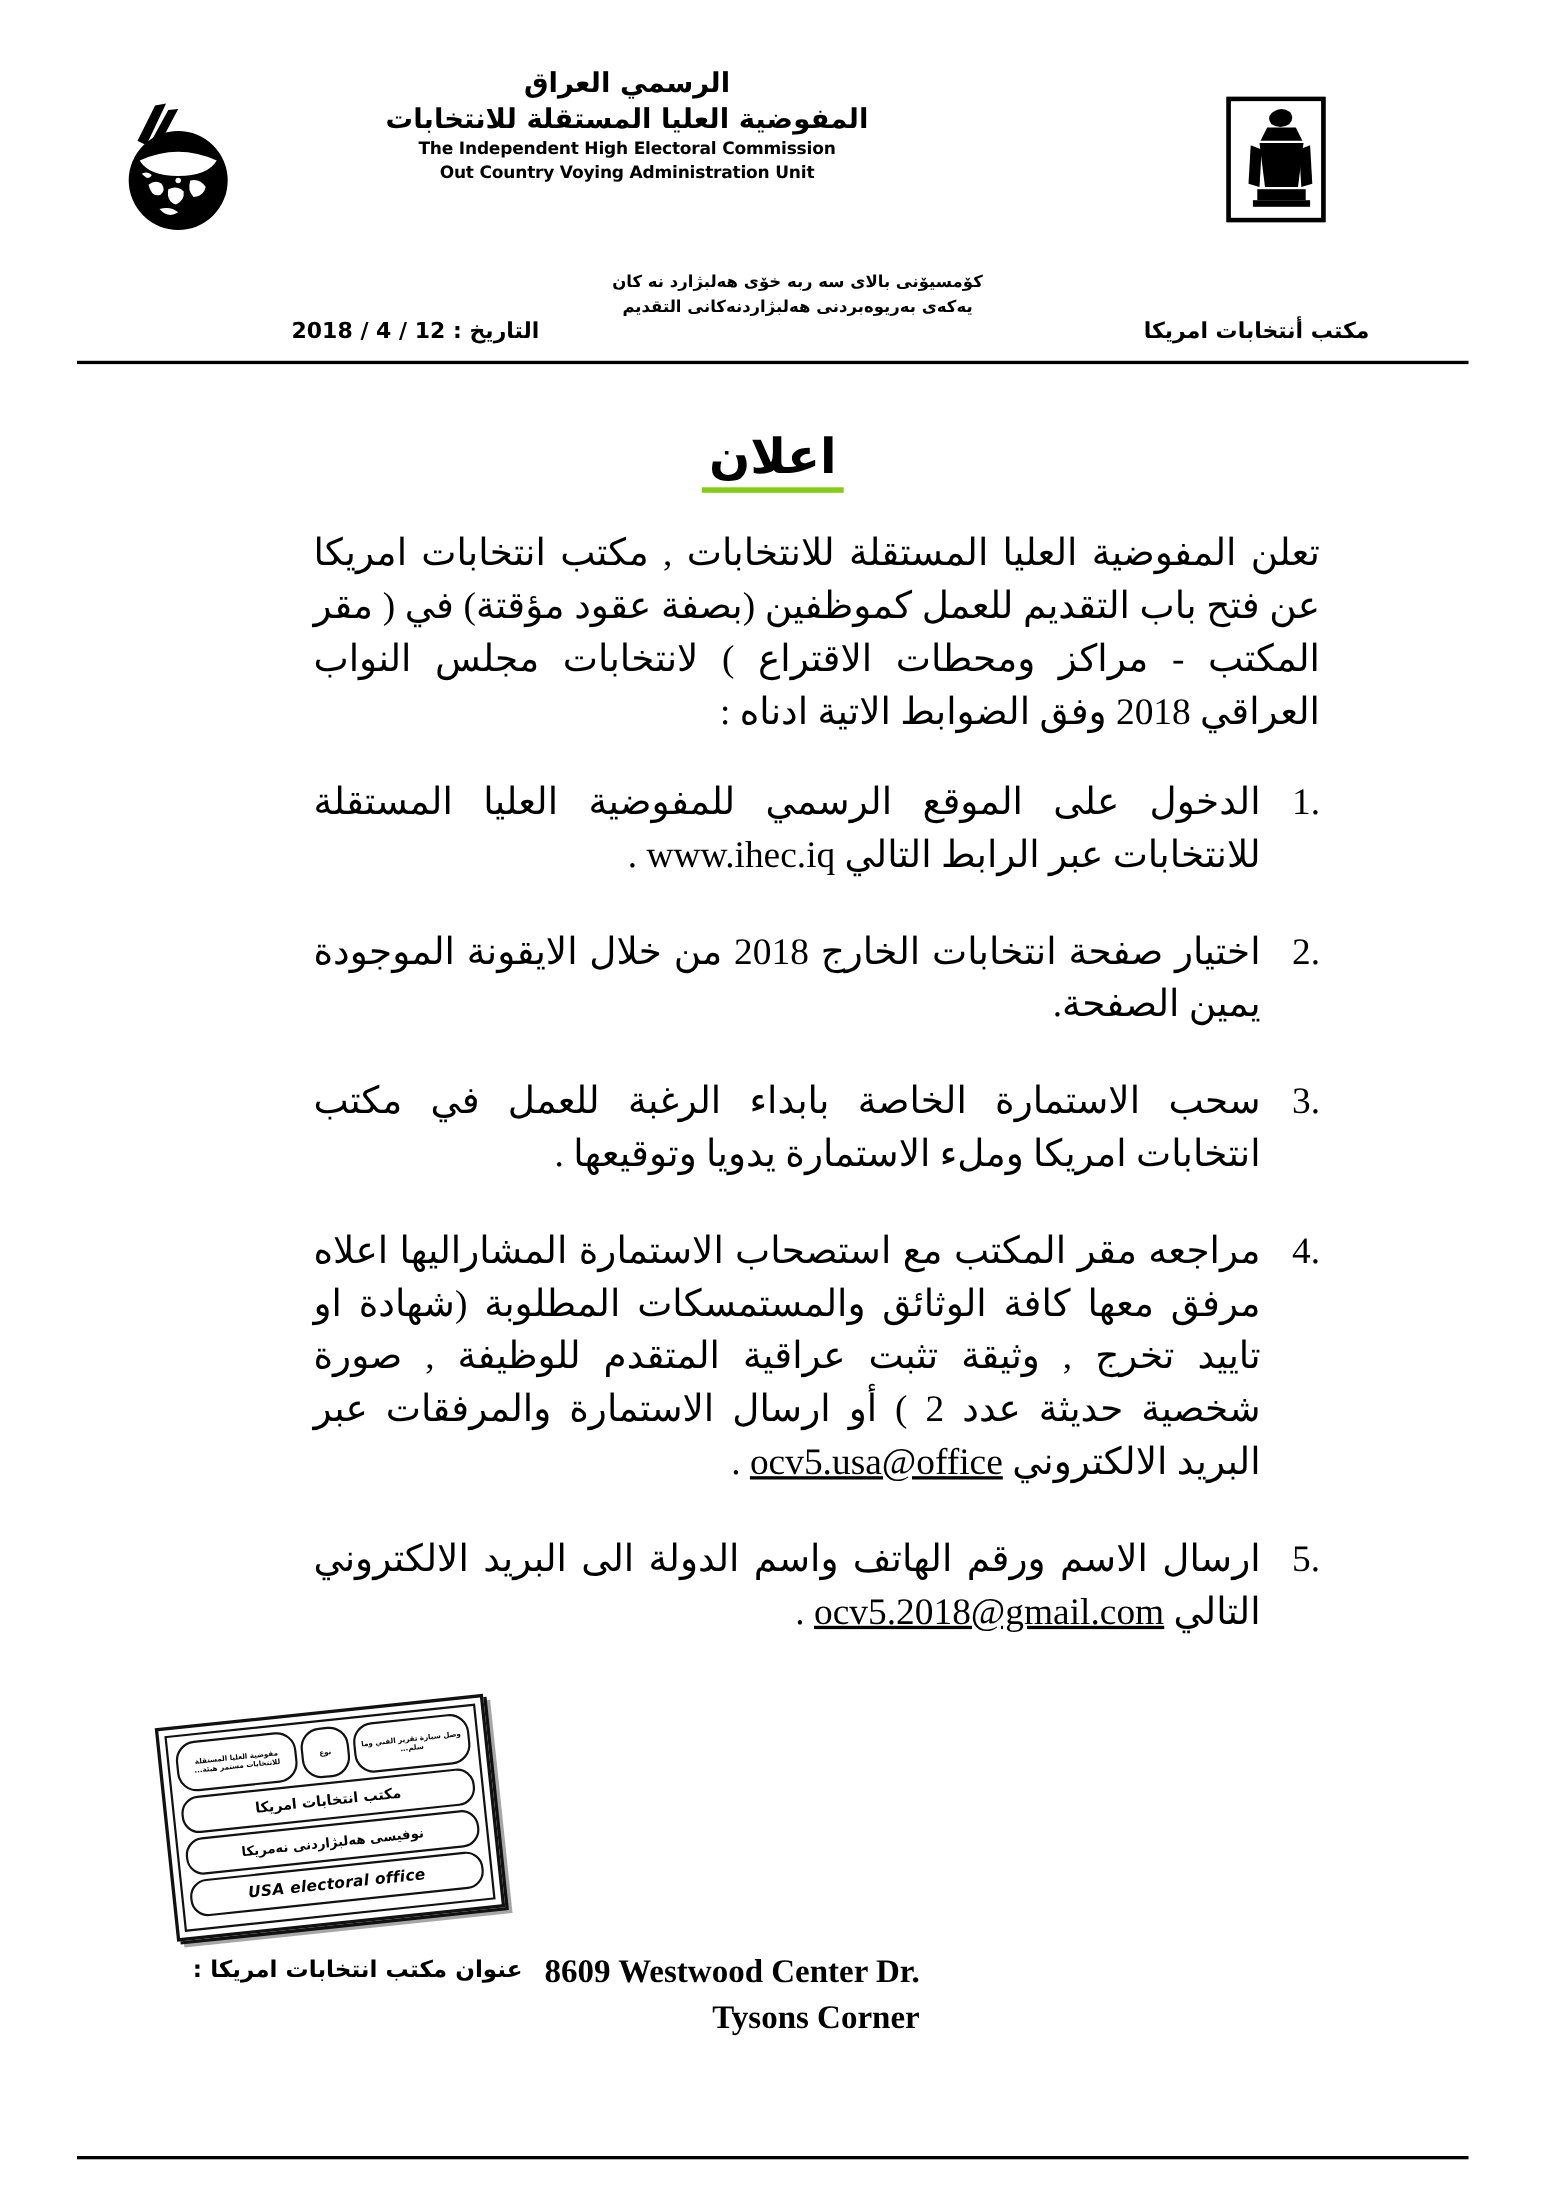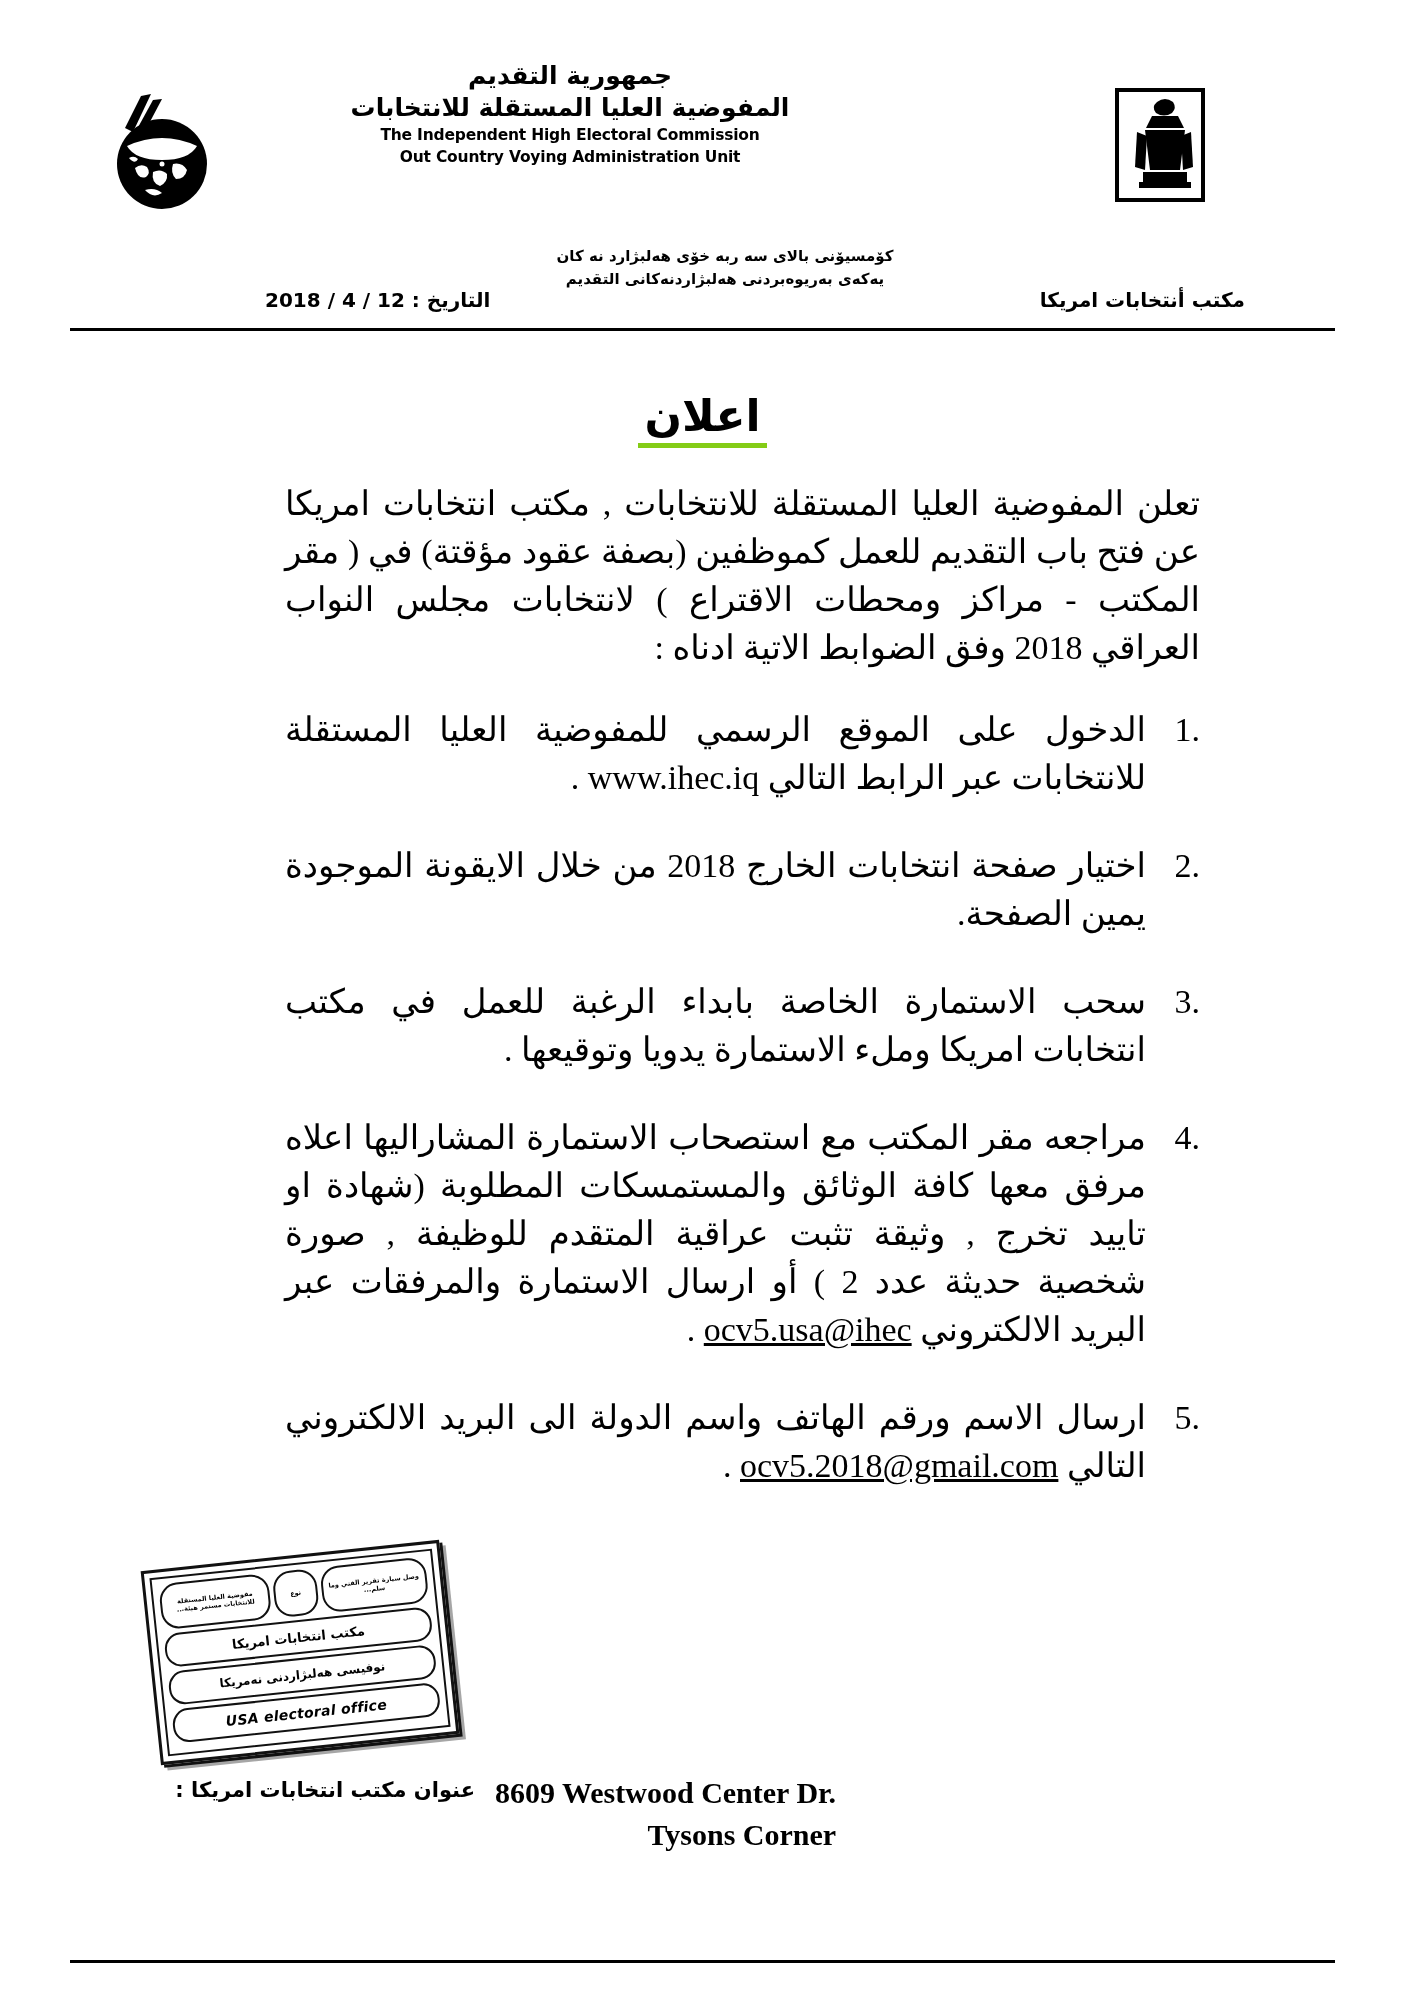--- a/index.html
+++ b/index.html
@@ -329,21 +329,21 @@
           <path d="M30 76 q6 -5 12 -1 q4 6 -1 10 q-8 3 -11 -9 Z"></path>
           <path d="M48 80 q8 -4 14 2 q1 8 -7 12 q-9 -3 -7 -14 Z"></path>
           <path d="M68 72 q9 -2 14 6 q-2 9 -11 9 q-6 -6 -3 -15 Z"></path>
           <path d="M40 98 q10 -3 17 3 q-9 6 -17 -3 Z"></path>
           <path d="M24 66 q5 -3 9 1 q-3 6 -9 -1 Z"></path>
         </g>
       </svg>
     </div>
 
     <div class="header-center">
-      <div class="hc-ar">جمهورية التقديم</div>
+      <div class="hc-ar">الرسمي العراق</div>
       <div class="hc-ar">المفوضية العليا المستقلة للانتخابات</div>
       <div class="hc-en">The Independent High Electoral Commission</div>
       <div class="hc-en" style="margin-top:0">Out Country Voying Administration Unit</div>
     </div>
 
     <div class="header-kurdish">
       <div>كۆمسیۆنی بالای سه ربه خۆی هەلبژارد نه كان</div>
       <div>یەكەی بەریوەبردنی هەلبژاردنەكانی التقديم</div>
     </div>
 
@@ -385,21 +385,21 @@
         <span>.</span>
       </li>
       <li>
         <span>اختيار صفحة انتخابات الخارج 2018 من خلال الايقونة الموجودة يمين الصفحة.</span>
       </li>
       <li>
         <span>سحب الاستمارة الخاصة بابداء الرغبة للعمل في مكتب انتخابات امريكا وملء الاستمارة يدويا وتوقيعها .</span>
       </li>
       <li>
         <span>مراجعه مقر المكتب مع استصحاب الاستمارة المشاراليها اعلاه مرفق معها كافة الوثائق والمستمسكات المطلوبة (شهادة او تاييد تخرج , وثيقة تثبت عراقية المتقدم للوظيفة , صورة شخصية حديثة عدد 2 ) أو ارسال الاستمارة والمرفقات عبر البريد الالكتروني</span>
-        <span class="ltr ul">ocv5.usa@ihec</span>
+        <span class="ltr ul">ocv5.usa@office</span>
         <span>.</span>
       </li>
       <li>
         <span>ارسال الاسم ورقم الهاتف واسم الدولة الى البريد الالكتروني التالي</span>
         <span class="ltr ul">ocv5.2018@gmail.com</span>
         <span>.</span>
       </li>
     </ol>
   </div>
 

